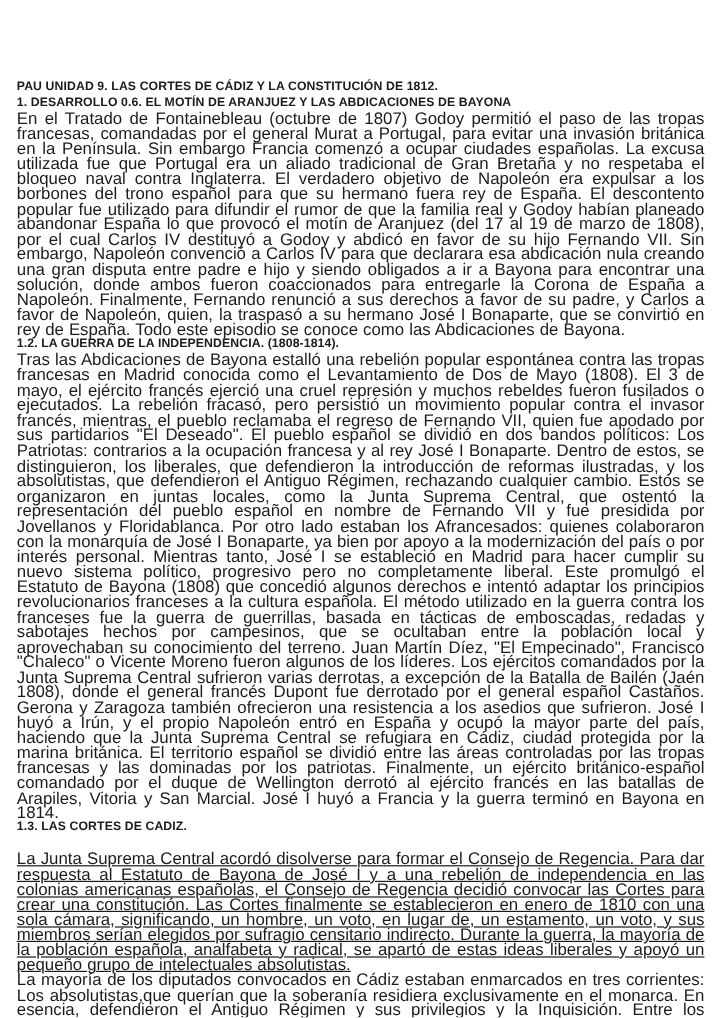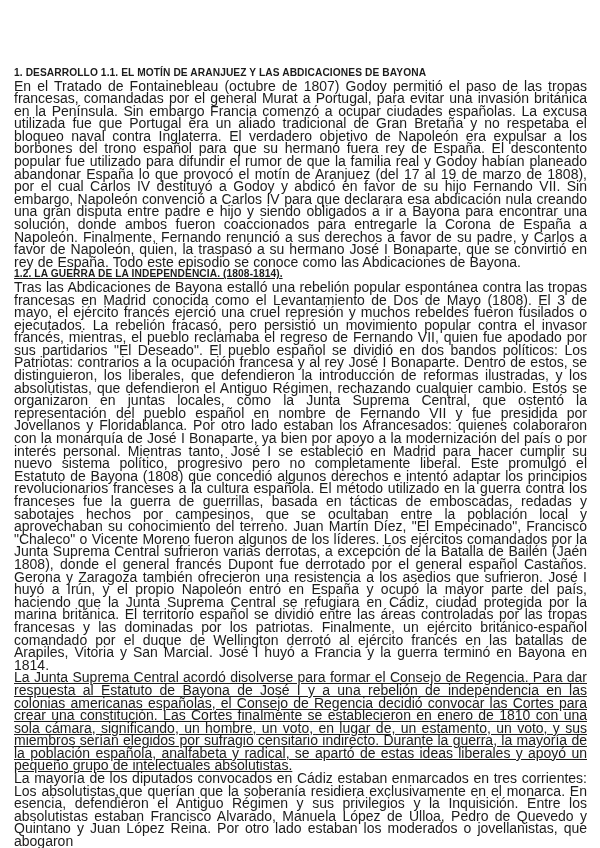--- a/index.html
+++ b/index.html
@@ -39,40 +39,42 @@
     word-spacing: 0.3px;
   }
   .intro-para { margin-bottom: 12.5px; }
   .section-heading {
     font-size: 10.2px;
     line-height: 12.5px;
     font-weight: bold;
     margin: 0;
     letter-spacing: 0.1px;
   }
-  .heading-guerra { margin-bottom: 0; text-decoration: underline; }
+  .heading-guerra { margin-bottom: 0; }
   .para-guerra { margin-bottom: 30px; }
   .heading-cortes { margin-bottom: 13px; }
   .para-cortes-1 { margin-bottom: 12.5px; text-decoration: underline; }
 </style>
 </head>
 <body>
 
 <div class="page">
   <div class="content">
 
     <div class="doc-title-block">
-      <h1 class="doc-subtitle">1. DESARROLLO 1.1. EL MOTÍN DE ARANJUEZ Y LAS ABDICACIONES DE BAYONA</h1>
+      <h1 class="doc-title">PAU UNIDAD 9. LAS CORTES DE CÁDIZ Y LA CONSTITUCIÓN DE 1812.</h1>
+      <h1 class="doc-subtitle">1. DESARROLLO 0.6. EL MOTÍN DE ARANJUEZ Y LAS ABDICACIONES DE BAYONA</h1>
     </div>
 
     <p class="para intro-para">En el Tratado de Fontainebleau (octubre de 1807) Godoy permitió el paso de las tropas francesas, comandadas por el general Murat a Portugal, para evitar una invasión británica en la Península. Sin embargo Francia comenzó a ocupar ciudades españolas. La excusa utilizada fue que Portugal era un aliado tradicional de Gran Bretaña y no respetaba el bloqueo naval contra Inglaterra. El verdadero objetivo de Napoleón era expulsar a los borbones del trono español para que su hermano fuera rey de España. El descontento popular fue utilizado para difundir el rumor de que la familia real y Godoy habían planeado abandonar España lo que provocó el motín de Aranjuez (del 17 al 19 de marzo de 1808), por el cual Carlos IV destituyó a Godoy y abdicó en favor de su hijo Fernando VII. Sin embargo, Napoleón convenció a Carlos IV para que declarara esa abdicación nula creando una gran disputa entre padre e hijo y siendo obligados a ir a Bayona para encontrar una solución, donde ambos fueron coaccionados para entregarle la Corona de España a Napoleón. Finalmente, Fernando renunció a sus derechos a favor de su padre, y Carlos a favor de Napoleón, quien, la traspasó a su hermano José I Bonaparte, que se convirtió en rey de España. Todo este episodio se conoce como las Abdicaciones de Bayona.</p>
 
     <h2 class="section-heading heading-guerra">1.2. LA GUERRA DE LA INDEPENDENCIA. (1808-1814).</h2>
 
     <p class="para para-guerra">Tras las Abdicaciones de Bayona estalló una rebelión popular espontánea contra las tropas francesas en Madrid conocida como el Levantamiento de Dos de Mayo (1808). El 3 de mayo, el ejército francés ejerció una cruel represión y muchos rebeldes fueron fusilados o ejecutados. La rebelión fracasó, pero persistió un movimiento popular contra el invasor francés, mientras, el pueblo reclamaba el regreso de Fernando VII, quien fue apodado por sus partidarios "El Deseado". El pueblo español se dividió en dos bandos políticos: Los Patriotas: contrarios a la ocupación francesa y al rey José I Bonaparte. Dentro de estos, se distinguieron, los liberales, que defendieron la introducción de reformas ilustradas, y los absolutistas, que defendieron el Antiguo Régimen, rechazando cualquier cambio. Estos se organizaron en juntas locales, como la Junta Suprema Central, que ostentó la representación del pueblo español en nombre de Fernando VII y fue presidida por Jovellanos y Floridablanca. Por otro lado estaban los Afrancesados: quienes colaboraron con la monarquía de José I Bonaparte, ya bien por apoyo a la modernización del país o por interés personal. Mientras tanto, José I se estableció en Madrid para hacer cumplir su nuevo sistema político, progresivo pero no completamente liberal. Este promulgó el Estatuto de Bayona (1808) que concedió algunos derechos e intentó adaptar los principios revolucionarios franceses a la cultura española. El método utilizado en la guerra contra los franceses fue la guerra de guerrillas, basada en tácticas de emboscadas, redadas y sabotajes hechos por campesinos, que se ocultaban entre la población local y aprovechaban su conocimiento del terreno. Juan Martín Díez, "El Empecinado", Francisco "Chaleco" o Vicente Moreno fueron algunos de los líderes. Los ejércitos comandados por la Junta Suprema Central sufrieron varias derrotas, a excepción de la Batalla de Bailén (Jaén 1808), donde el general francés Dupont fue derrotado por el general español Castaños. Gerona y Zaragoza también ofrecieron una resistencia a los asedios que sufrieron. José I huyó a Irún, y el propio Napoleón entró en España y ocupó la mayor parte del país, haciendo que la Junta Suprema Central se refugiara en Cádiz, ciudad protegida por la marina británica. El territorio español se dividió entre las áreas controladas por las tropas francesas y las dominadas por los patriotas. Finalmente, un ejército británico-español comandado por el duque de Wellington derrotó al ejército francés en las batallas de Arapiles, Vitoria y San Marcial. José I huyó a Francia y la guerra terminó en Bayona en 1814.</p>
 
+    <h2 class="section-heading heading-cortes">1.3. LAS CORTES DE CADIZ.</h2>
 
     <p class="para para-cortes-1">La Junta Suprema Central acordó disolverse para formar el Consejo de Regencia. Para dar respuesta al Estatuto de Bayona de José I y a una rebelión de independencia en las colonias americanas españolas, el Consejo de Regencia decidió convocar las Cortes para crear una constitución. Las Cortes finalmente se establecieron en enero de 1810 con una sola cámara, significando, un hombre, un voto, en lugar de, un estamento, un voto, y sus miembros serían elegidos por sufragio censitario indirecto. Durante la guerra, la mayoría de la población española, analfabeta y radical, se apartó de estas ideas liberales y apoyó un pequeño grupo de intelectuales absolutistas.</p>
 
     <p class="para para-cortes-2">La mayoría de los diputados convocados en Cádiz estaban enmarcados en tres corrientes: Los absolutistas,que querían que la soberanía residiera exclusivamente en el monarca. En esencia, defendieron el Antiguo Régimen y sus privilegios y la Inquisición. Entre los absolutistas estaban Francisco Alvarado, Manuela López de Ulloa, Pedro de Quevedo y Quintano y Juan López Reina. Por otro lado estaban los moderados o jovellanistas, que abogaron</p>
 
   </div>
 </div>
 
 </body></html>

